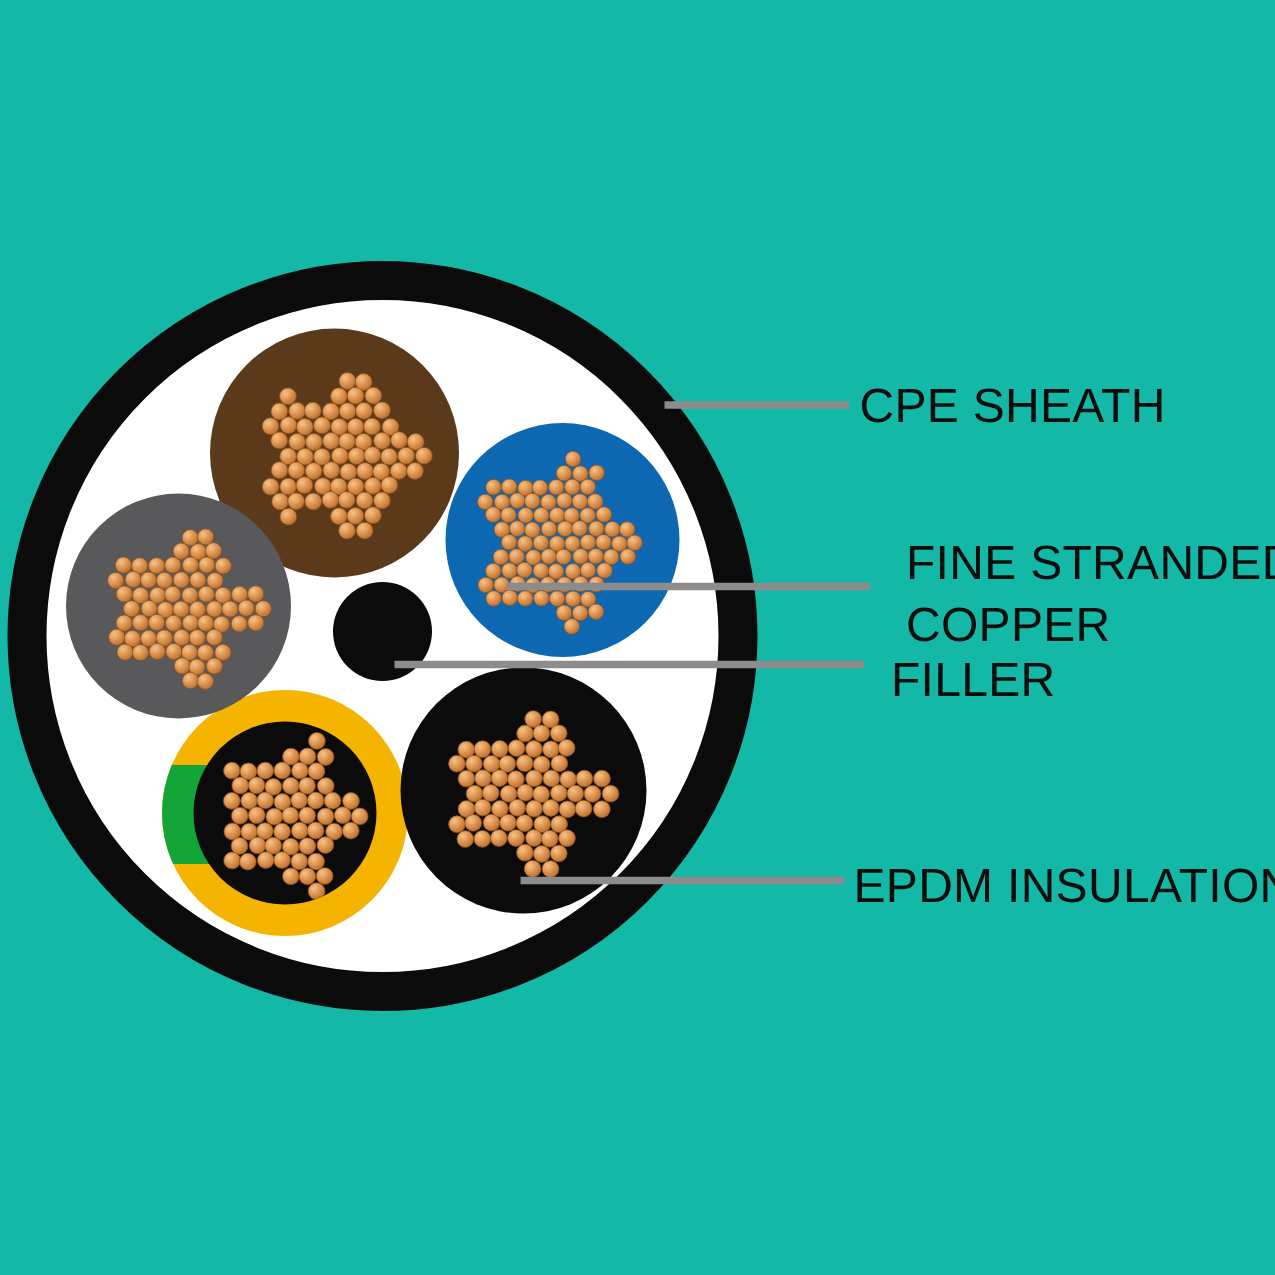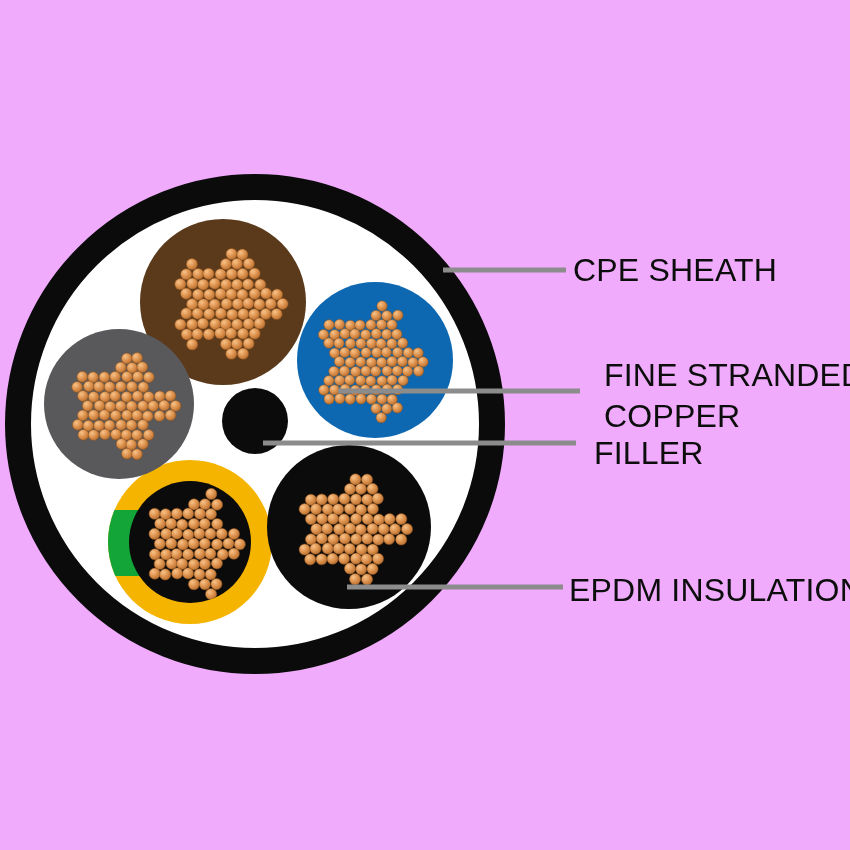--- a/index.html
+++ b/index.html
@@ -4,21 +4,21 @@
 <style>
   html, body {
     margin: 0;
     padding: 0;
     background: #ffffff;
   }
   #canvas {
     position: relative;
     width: 850px;
     height: 850px;
-    background: #f0abfc;
+    background: #14b8a6;
     overflow: hidden;
     font-family: "Liberation Sans", sans-serif;
   }
   svg.diagram {
     position: absolute;
     left: 0;
     top: 0;
     width: 850px;
     height: 850px;
     display: block;

